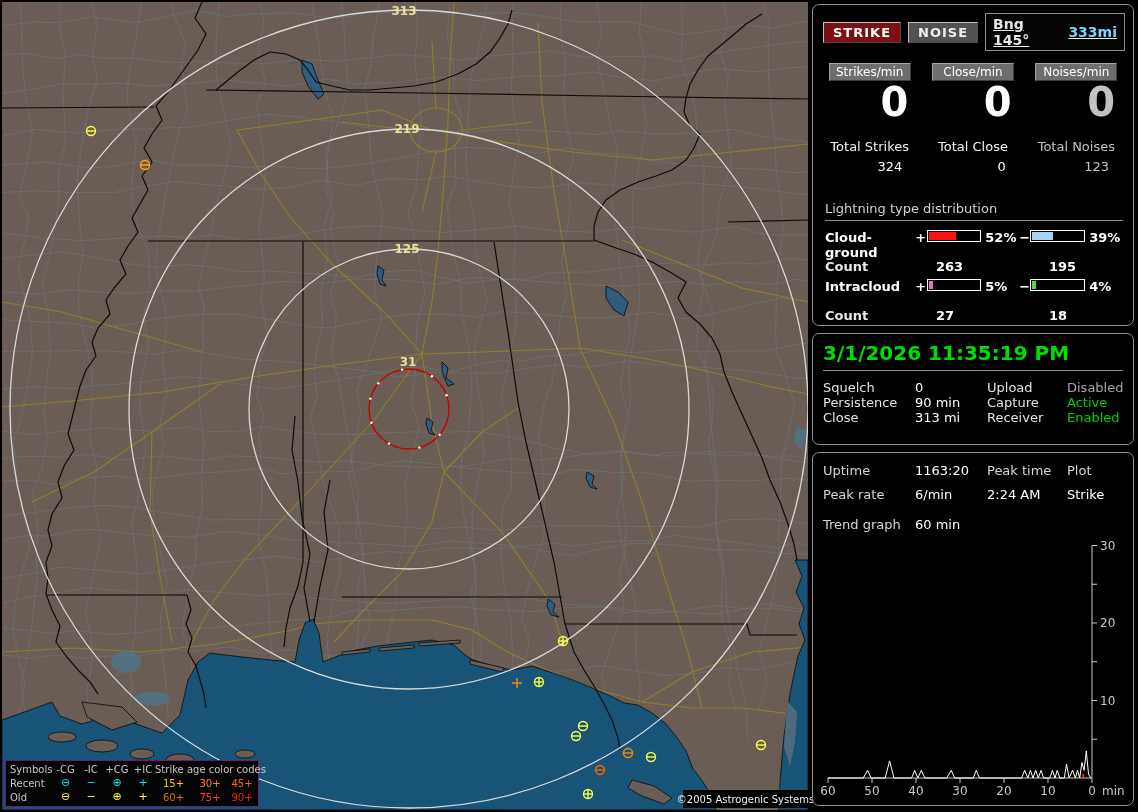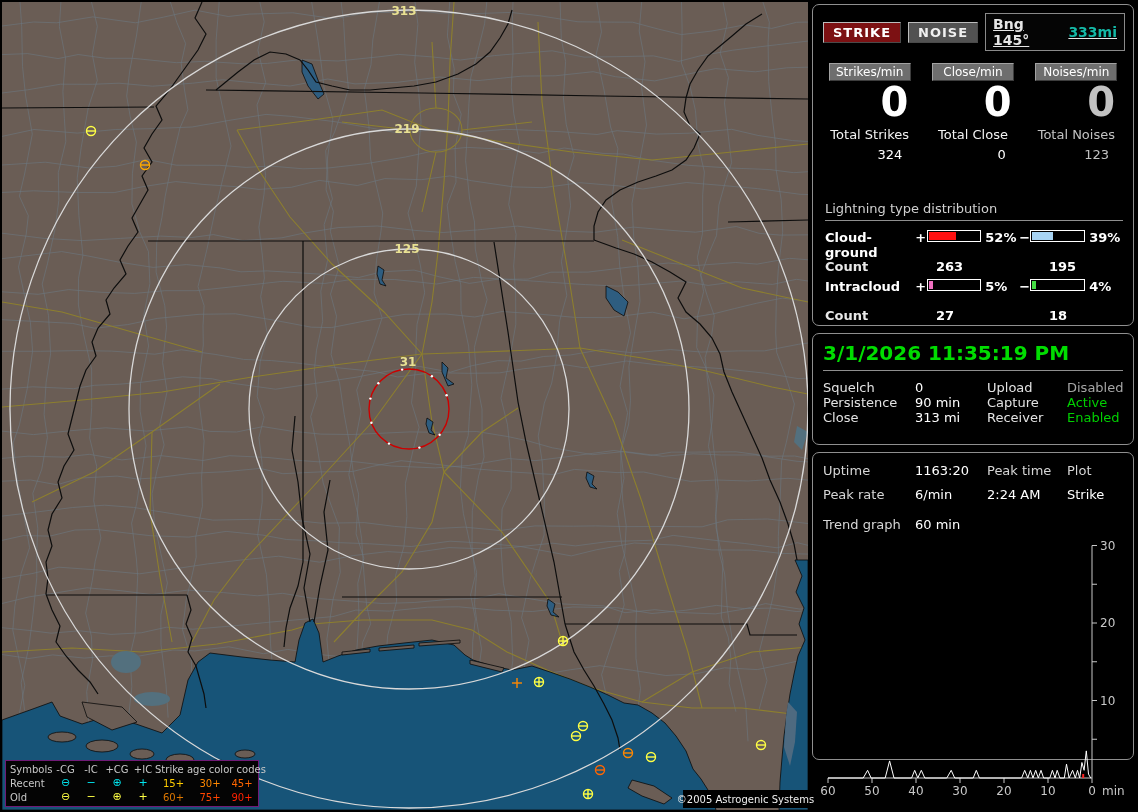--- a/index.html
+++ b/index.html
@@ -5,39 +5,39 @@
   html,body{margin:0;padding:0;background:#000;}
   #stage{position:relative;width:1138px;height:812px;background:#000;overflow:hidden;
          font-family:"DejaVu Sans",sans-serif;}
   #map{position:absolute;left:2px;top:2px;}
 
   
   .panel{position:absolute;left:812px;width:322px;background:#000;
          border:1px solid #8f8f8f;border-radius:7px;box-sizing:border-box;color:#e6e6e6;}
   #p1{top:4px;height:322px;}
   #p2{top:333px;height:112px;}
-  #p3{top:452px;height:308px;}
+  #p3{top:452px;height:354px;}
 
   #btnrow{position:absolute;left:10px;right:8px;top:8px;display:flex;gap:7px;align-items:center;}
   .btn{font-weight:bold;font-size:13px;text-align:center;padding:2px 9px;cursor:default;
        border:1px solid #bdbdbd;border-right-color:#4a4a4a;border-bottom-color:#4a4a4a;letter-spacing:1px;}
   #strikeBtn{background:#7c1113;color:#ffffff;}
   #noiseBtn{background:#525252;color:#f0f0f0;}
   #bngBox{margin-left:auto;background:#050505;border:1px solid #8a8a8a;font-weight:bold;font-size:14px;
           padding:2px 7px;display:flex;gap:12px;align-items:center;min-width:112px;justify-content:space-between;text-decoration:underline;}
-  #bngBox .rng{color:#14b8a6;}
+  #bngBox .rng{color:#7dd3fc;}
 
   #counters{position:absolute;top:58px;left:8px;right:8px;display:grid;
             grid-template-columns:1fr 1fr 1fr;column-gap:6px;}
   .cc{display:flex;flex-direction:column;}
   .chip{align-self:center;background:#6e6e6e;color:#fff;font-size:12px;text-align:center;
         border:1px solid #a2a2a2;border-right-color:#3d3d3d;border-bottom-color:#3d3d3d;
         padding:1px 5px;min-width:70px;}
   .bigzero{font-size:40px;font-weight:bold;text-align:right;padding-right:10px;line-height:1.05;color:#fff;}
-  .tlabel{font-size:13px;text-align:center;margin-top:4px;color:#f2f2f2;}
+  .tlabel{font-size:13px;text-align:center;margin-top:16px;color:#f2f2f2;}
   .tval{font-size:13px;text-align:right;padding-right:16px;margin-top:5px;color:#fff;}
   .ccdim .bigzero,.ccdim .tlabel,.ccdim .tval{color:#c2c2c2;}
 
   #dist{position:absolute;left:12px;right:10px;top:196px;font-size:13px;}
   .dtitle{color:#d0d0d0;padding-bottom:4px;border-bottom:1px solid #8f8f8f;margin-bottom:9px;}
   .drow{display:flex;align-items:flex-start;height:23px;}
   .dname{width:96px;font-weight:bold;color:#fff;}
   .sign{width:12px;font-weight:bold;color:#fff;}
   .dbar{width:56px;height:10px;border:1px solid #fff;background:#000;margin-right:4px;position:relative;}
   .dbar i{position:absolute;left:1px;top:1px;bottom:1px;display:block;}

